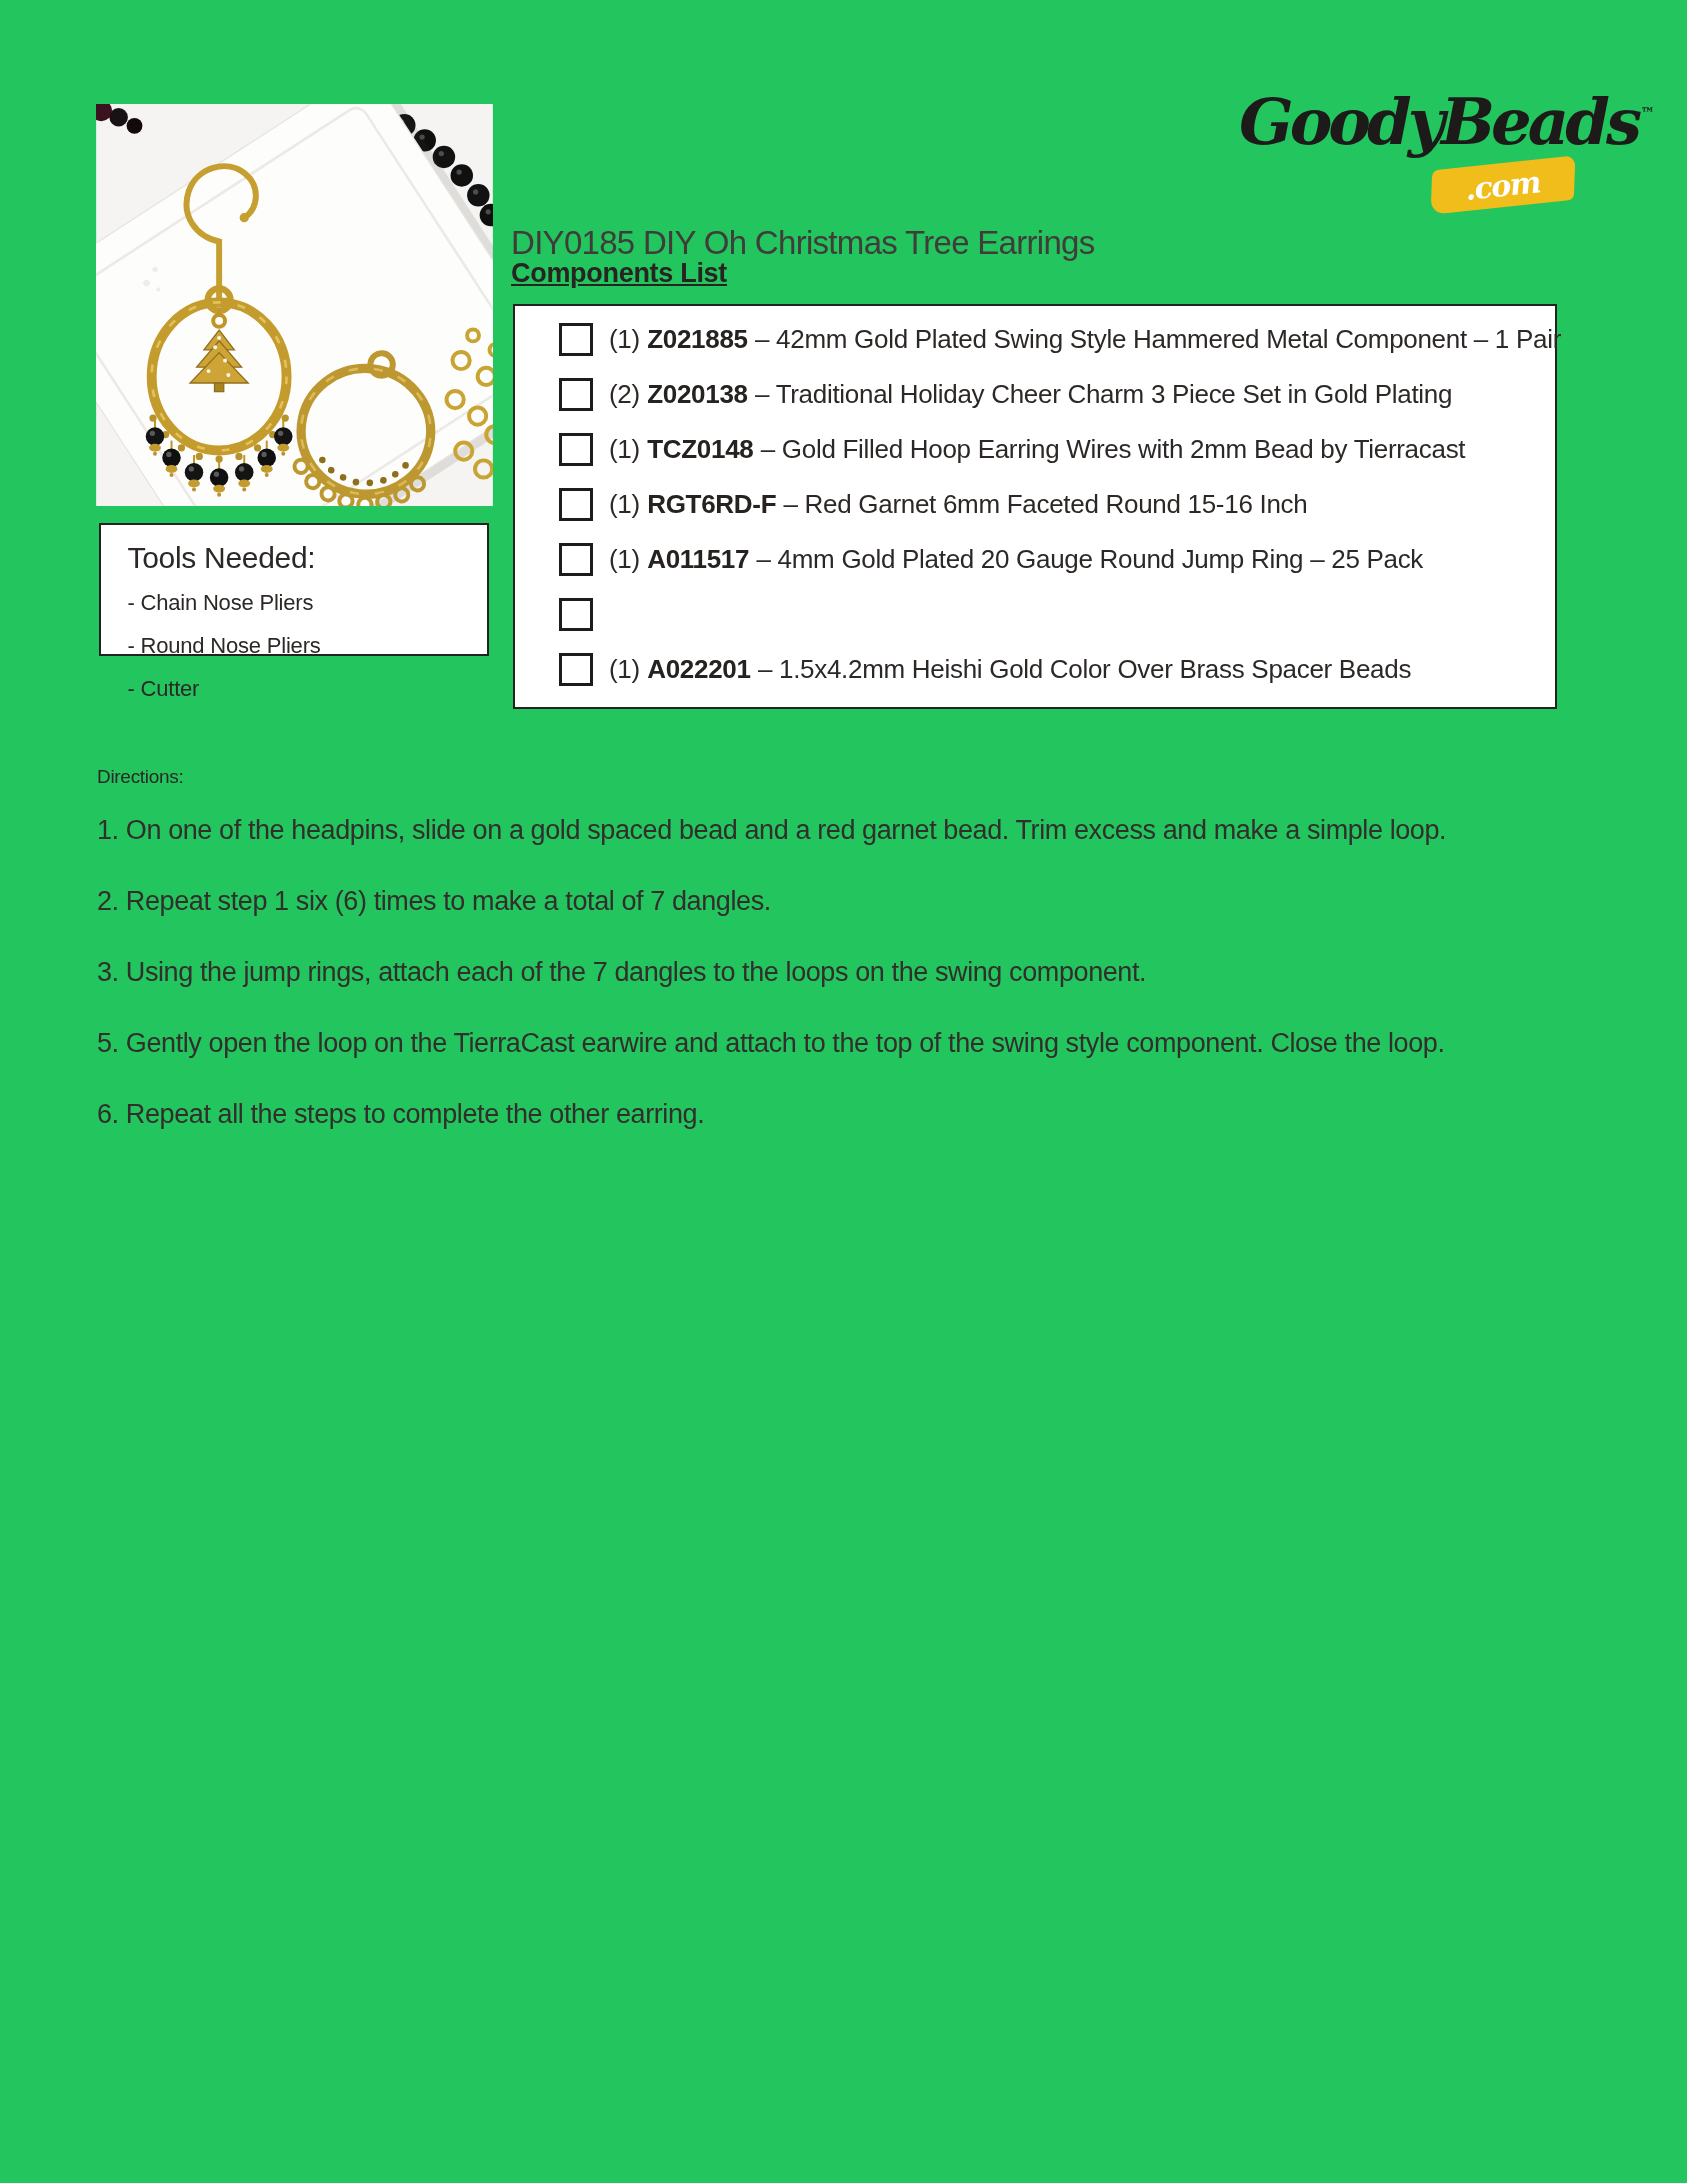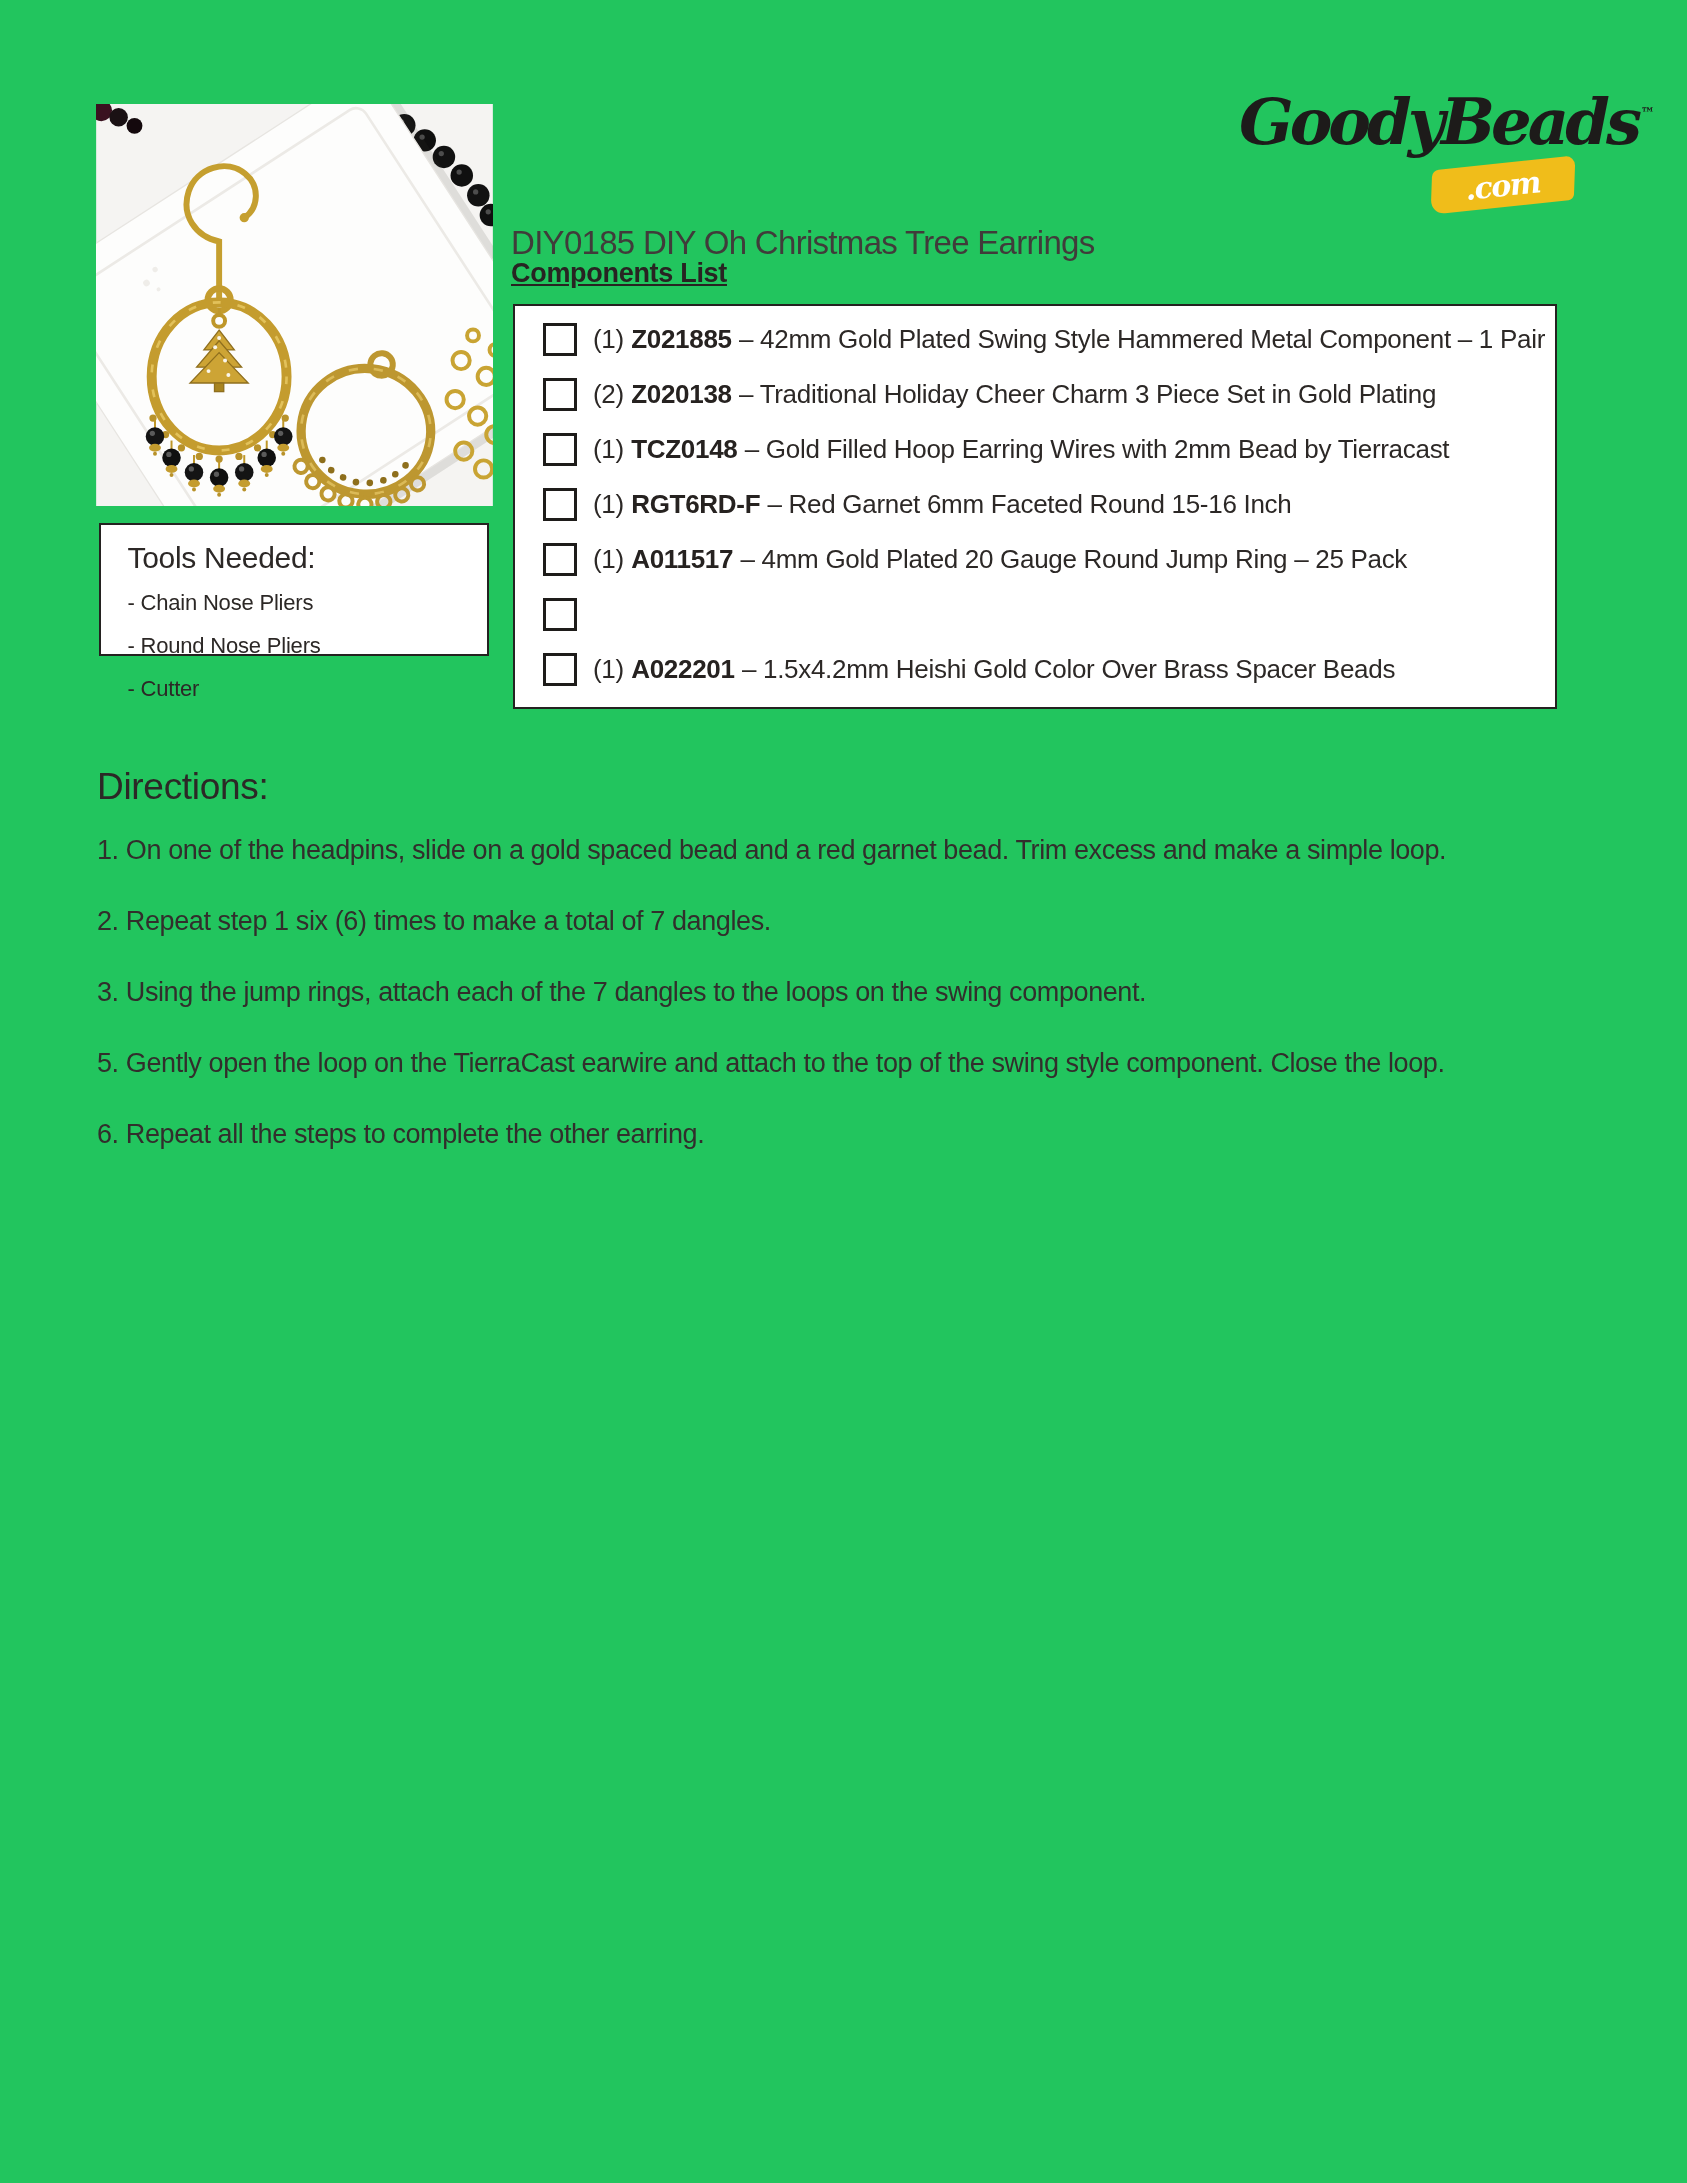--- a/index.html
+++ b/index.html
@@ -28,39 +28,39 @@
     font-size:30px;color:#ffffff;letter-spacing:-1.3px;transform:skewX(8deg);
   }
   
   #title{position:absolute;left:511px;top:224px;font-size:33px;letter-spacing:-0.7px;color:#403c3a;white-space:nowrap;}
   #comp-heading{position:absolute;left:511px;top:258px;font-size:27px;font-weight:bold;letter-spacing:-0.3px;color:#282422;white-space:nowrap;text-decoration:underline;}
   
   #comp-box{
     position:absolute;left:513px;top:304px;width:1044px;height:405px;
     border:2.6px solid #242220;box-sizing:border-box;background:#fff;padding-top:16.5px;
   }
-  .comp-row{display:flex;align-items:center;height:34px;margin:0 0 21px 28px;white-space:nowrap;}
+  .comp-row{display:flex;align-items:center;height:34px;margin:0 0 21px 44px;white-space:nowrap;}
   .checkbox{
     flex:0 0 auto;width:34px;height:33px;box-sizing:border-box;
     border:3.3px solid #1e1c1a;background:#fff;margin-right:16px;
   }
   .comp-text{font-size:26px;letter-spacing:-0.3px;color:#2c2826;}
   .comp-text span + span{margin-left:7.3px;}
   .sku{font-weight:bold;color:#262220;}
   
   #tools-box{
     position:absolute;left:99px;top:523px;width:390px;height:133px;
     border:2.6px solid #242220;box-sizing:border-box;background:#fff;
     padding:16px 6.6px 0 26.5px;
   }
   #tools-heading{font-size:30px;letter-spacing:-0.3px;color:#2c2826;}
   .tool-item{font-size:22px;letter-spacing:-0.2px;line-height:1.42;color:#2c2826;margin-top:12px;white-space:nowrap;}
   
   #directions{position:absolute;left:97px;top:766px;width:1542px;}
-  #directions-heading{font-size:37px;letter-spacing:-0.3px;color:#2c2826;margin:0 0 26.5px 0;}
+  #directions-heading{font-size:19px;letter-spacing:-0.3px;color:#2c2826;margin:0 0 26.5px 0;}
   .step{font-size:27px;letter-spacing:-0.4px;color:#322e2c;margin:0 0 40px 0;white-space:nowrap;}
 </style>
 </head>
 <body>
 
 <div id="page">
 
   <div id="photo">
     <svg viewBox="0 0 600 608" xmlns="http://www.w3.org/2000/svg">
       <rect width="600" height="608" fill="#f5f4f2"></rect>

